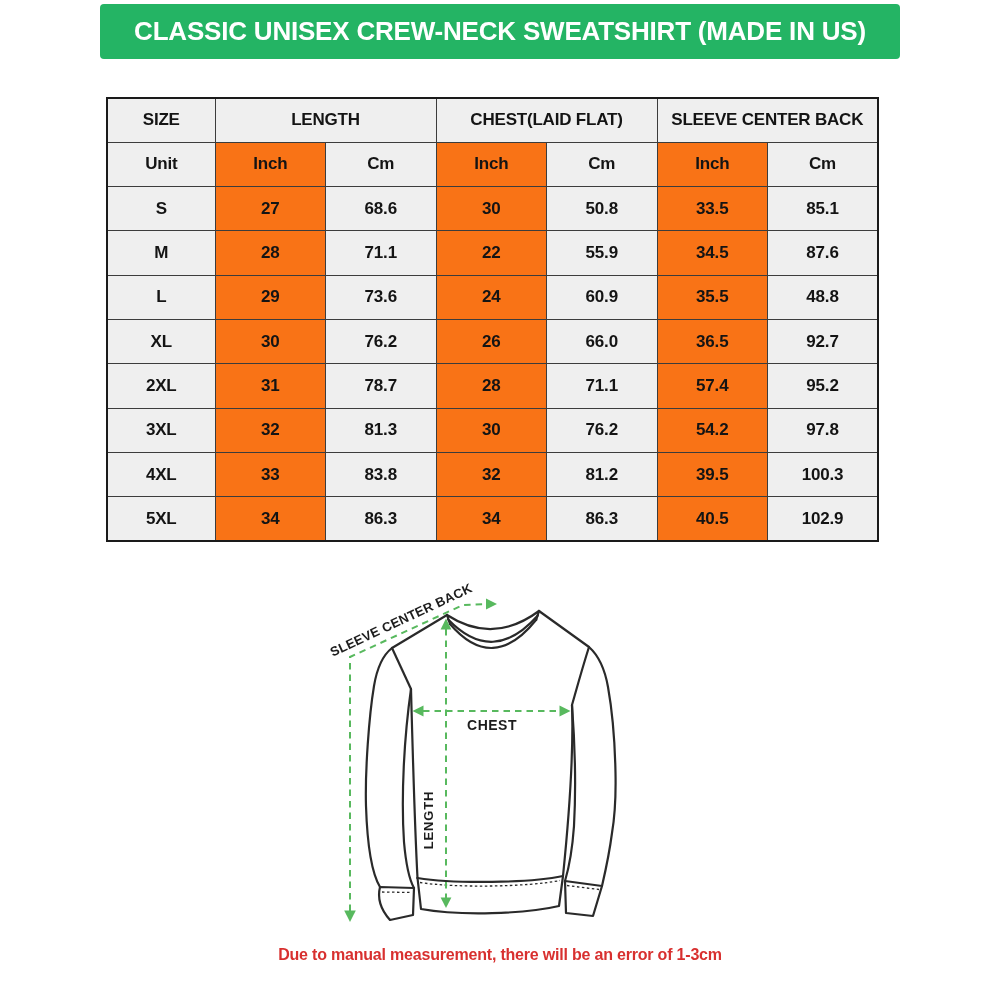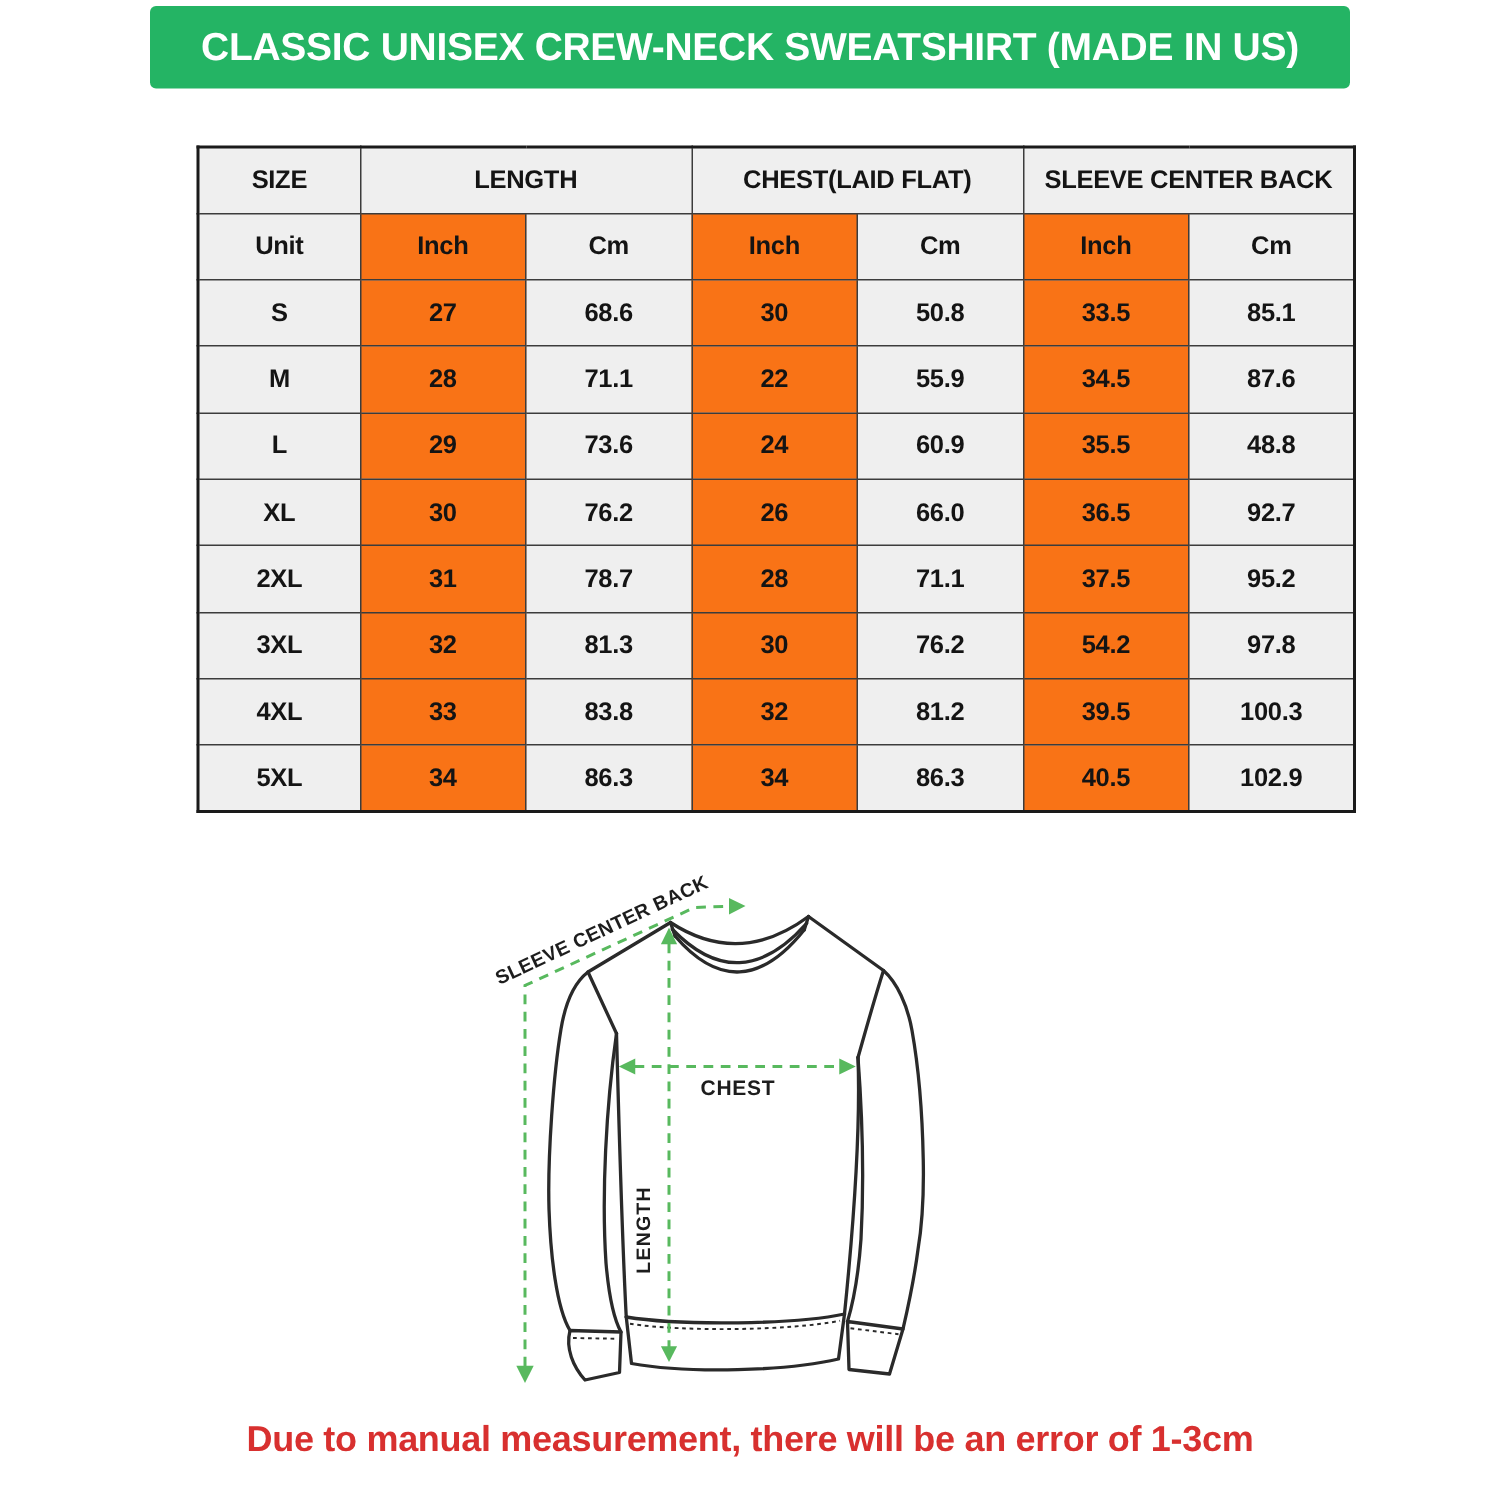--- a/index.html
+++ b/index.html
@@ -10,36 +10,36 @@
     position:absolute; left:100px; top:4px; width:800px; height:55px;
     background:#24b464; border-radius:4px;
     display:flex; align-items:center; justify-content:center;
   }
   .banner .title {
     color:#ffffff; font-weight:bold; font-size:26px; letter-spacing:-0.2px;
     white-space:nowrap;
   }
 
   table.size-table {
-    position:absolute; left:131px; top:97px; width:771px;
+    position:absolute; left:106px; top:97px; width:771px;
     border-collapse:collapse; table-layout:fixed; text-align:center;
     color:#141414; border:2.5px solid #1a1a1a;
   }
   .size-table th, .size-table td {
     border:1.5px solid #3c3c3c; font-weight:bold; font-size:17px;
     height:44.3px; padding:0; letter-spacing:-0.2px;
   }
   .g { background:#efefef; }
   .w { background:#f97316; }
 
   svg.diagram { position:absolute; left:300px; top:575px; }
 
   .note {
     position:absolute; left:0; top:946px; width:1000px; text-align:center;
-    font-size:24px; font-weight:bold; color:#d8302f; letter-spacing:-0.2px;
+    font-size:16px; font-weight:bold; color:#d8302f; letter-spacing:-0.2px;
   }
 </style>
 </head>
 <body>
 
 <div class="page">
 
   <div class="banner">
     <div class="title">CLASSIC UNISEX CREW-NECK SWEATSHIRT (MADE IN US)</div>
   </div>
@@ -105,21 +105,21 @@
         <td class="g">66.0</td>
         <td class="w">36.5</td>
         <td class="g">92.7</td>
       </tr>
       <tr>
         <th class="g">2XL</th>
         <td class="w">31</td>
         <td class="g">78.7</td>
         <td class="w">28</td>
         <td class="g">71.1</td>
-        <td class="w">37.5</td>
+        <td class="w">57.4</td>
         <td class="g">95.2</td>
       </tr>
       <tr>
         <th class="g">3XL</th>
         <td class="w">32</td>
         <td class="g">81.3</td>
         <td class="w">30</td>
         <td class="g">76.2</td>
         <td class="w">54.2</td>
         <td class="g">97.8</td>

